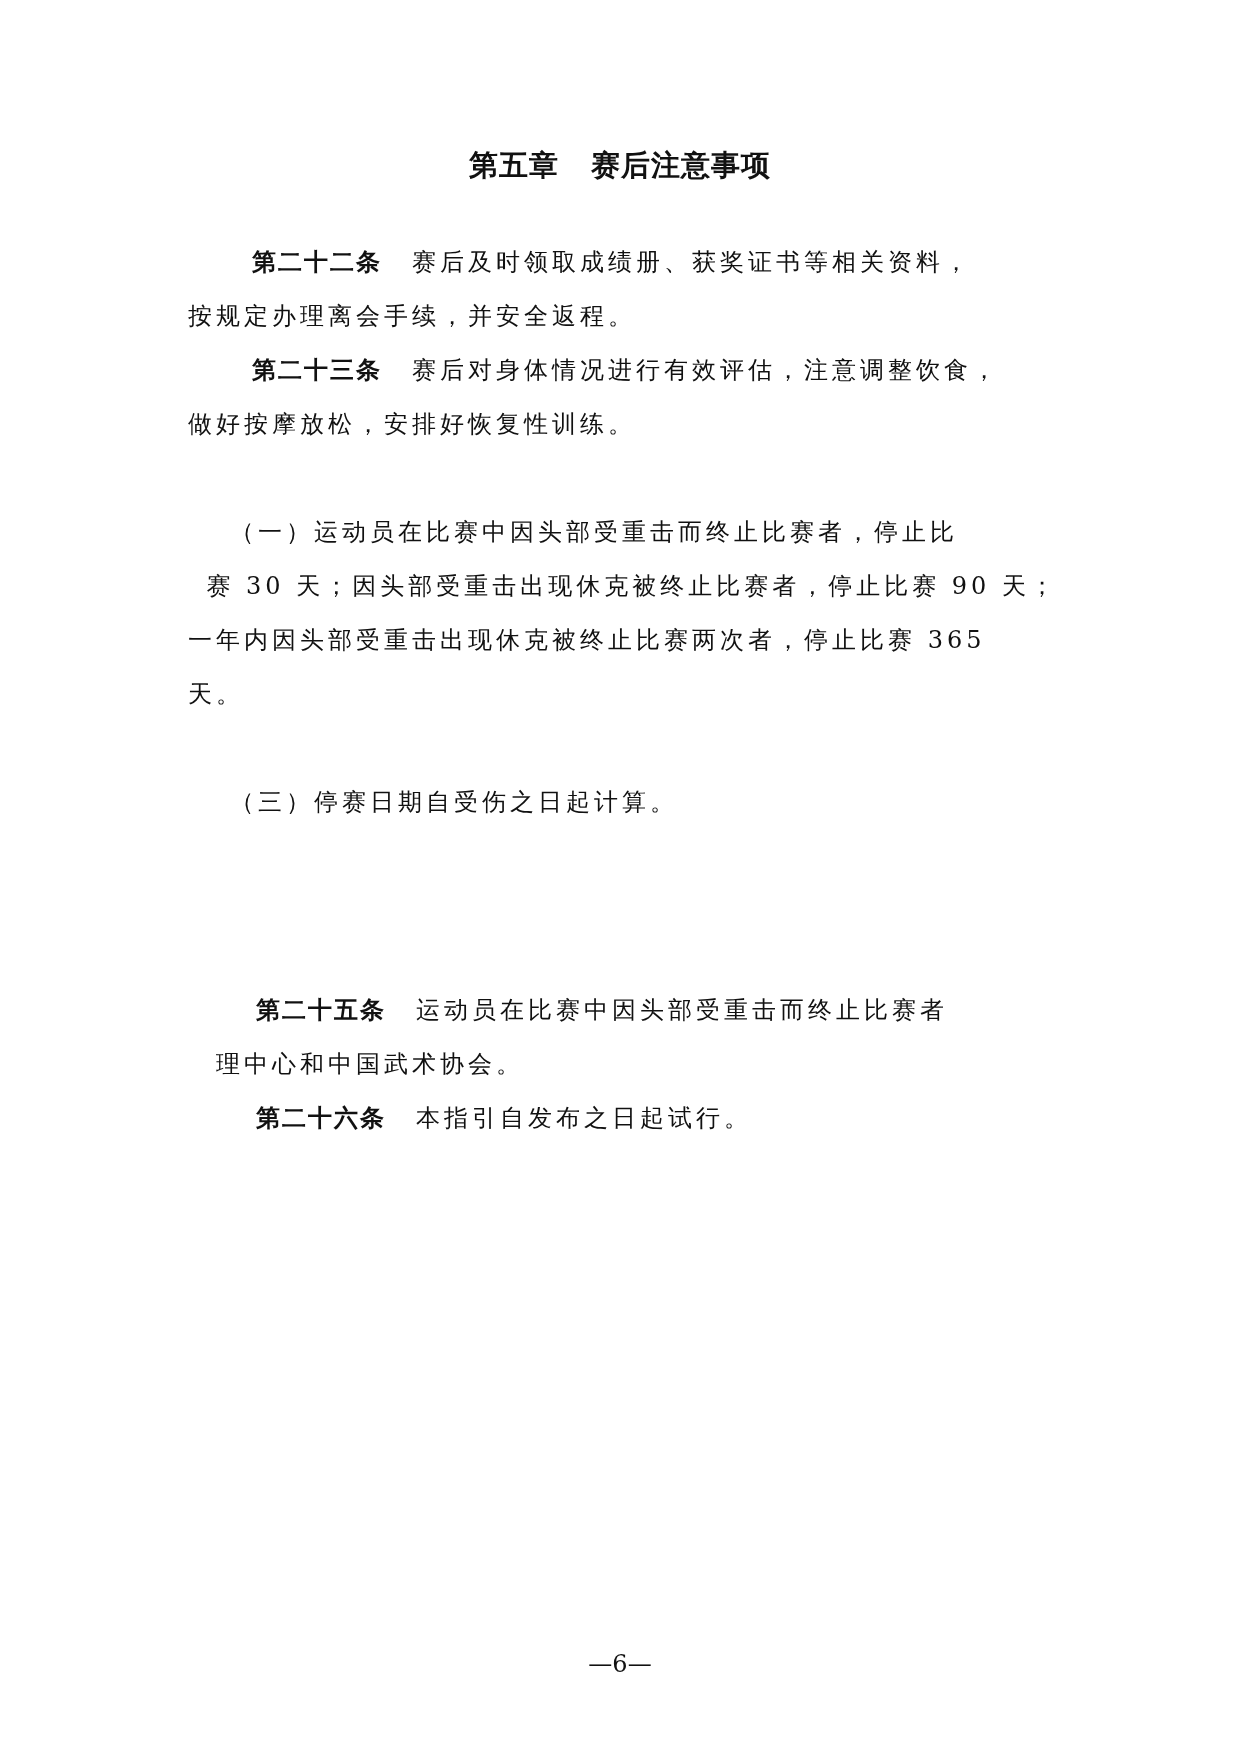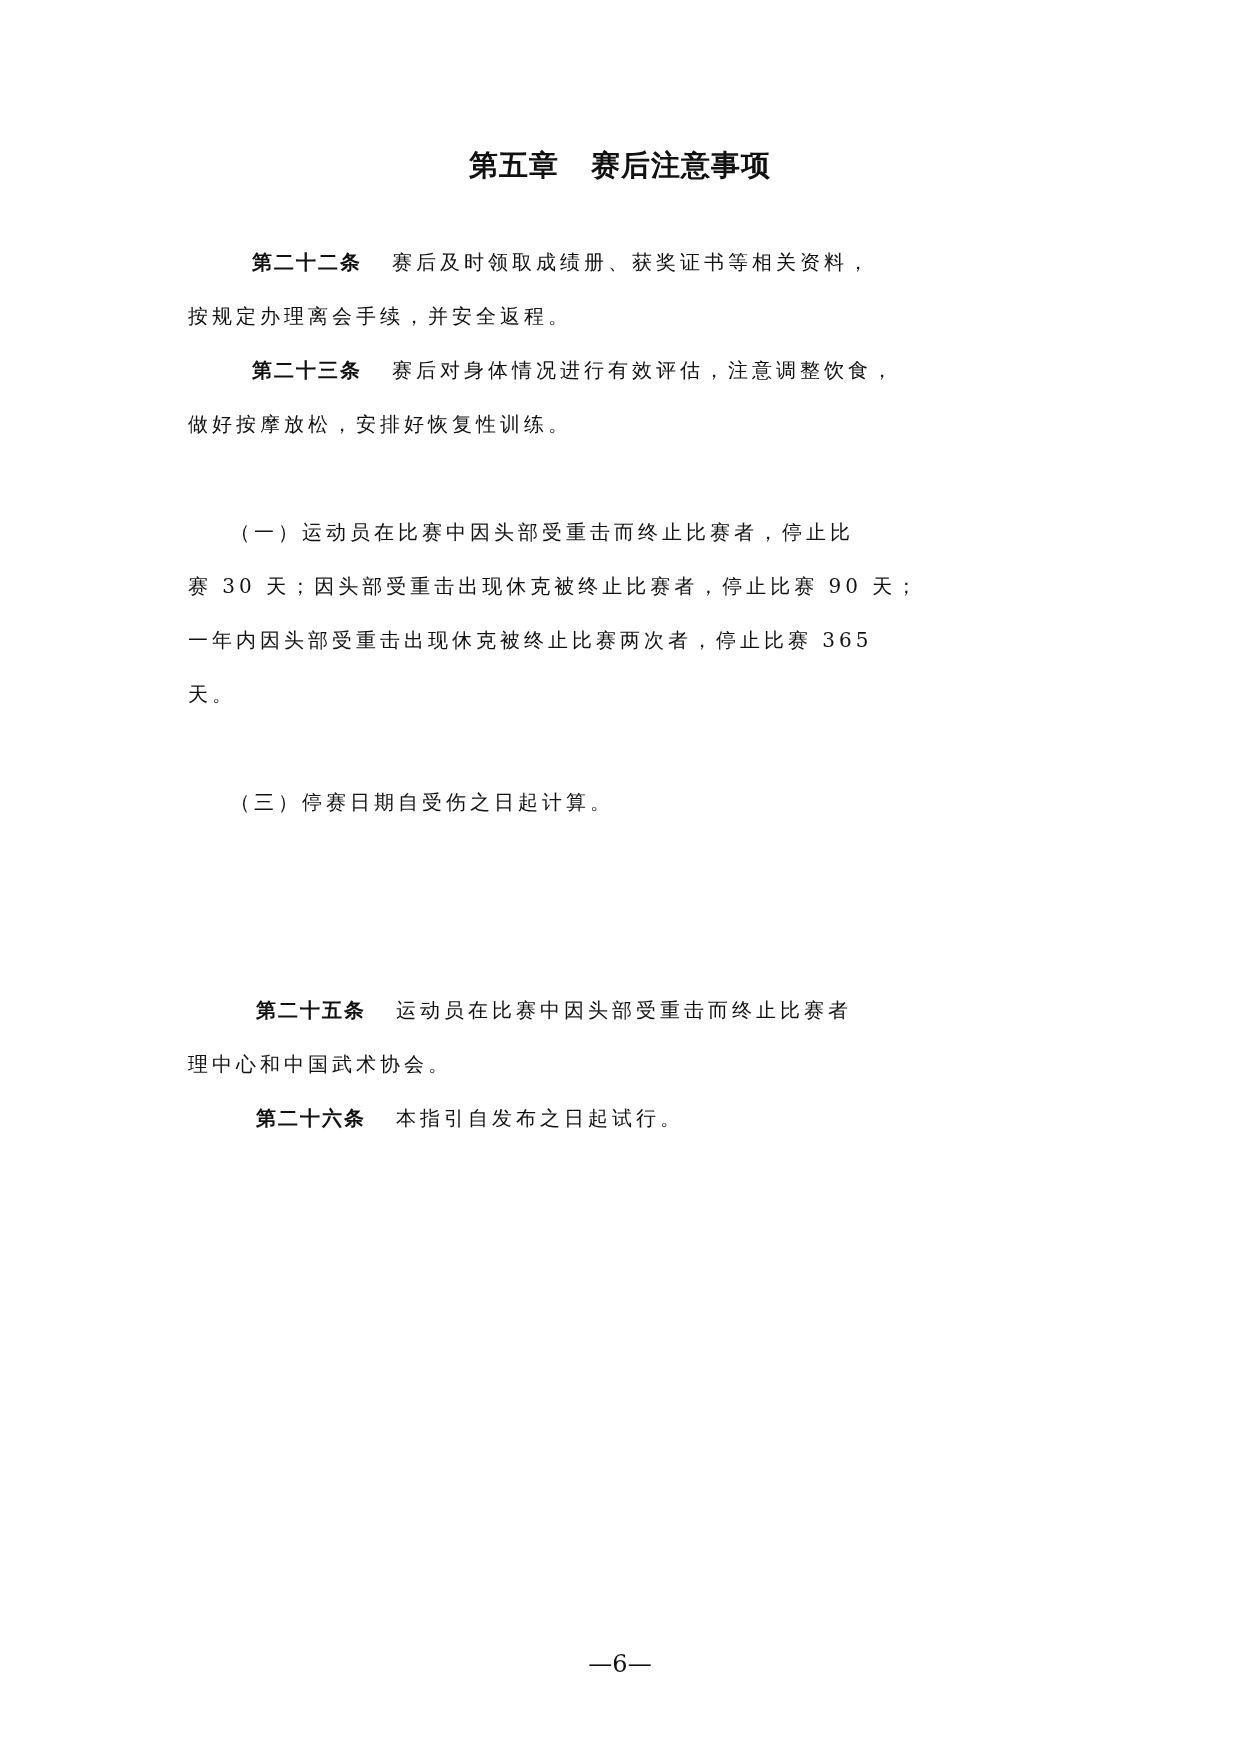--- a/index.html
+++ b/index.html
@@ -3,21 +3,21 @@
   <meta charset="utf-8">
   <style>
     html, body { margin: 0; padding: 0; background: #ffffff; }
     body { width: 1240px; height: 1754px; position: relative; overflow: hidden;
            font-family: "DejaVu Serif", "Liberation Serif", serif; color: #111; }
     .page { position: absolute; left: 0; top: 0; width: 1240px; height: 1534px; }
     .chapter { position: absolute; left: 0; width: 1240px; text-align: center;
                font-family: "DejaVu Sans", "Liberation Sans", sans-serif; font-weight: bold;
                font-size: 29px; letter-spacing: 1px; }
     .chapter .gap { display: inline-block; width: 32px; }
-    .line { position: absolute; left: 188px; width: 870px; font-size: 20px;
+    .line { position: absolute; left: 188px; width: 870px; font-size: 24px;
             letter-spacing: 4px; white-space: nowrap; line-height: 36px; }
     .indent { left: 252px; }
     .art { font-family: "DejaVu Sans", "Liberation Sans", sans-serif; font-weight: bold;
            letter-spacing: 2px; margin-right: 30px; }
     .sub { left: 258px; }
     .pagenum { position: absolute; top: 1650px; left: 0; width: 1240px; text-align: center;
                font-size: 24px; }
   </style>
 </head>
 <body>
@@ -32,30 +32,30 @@
     <span class="art">第二十二条</span><span>赛后及时领取成绩册、获奖证书等相关资料，</span>
   </div>
   <div class="line" style="top:298px;">按规定办理离会手续，并安全返程。</div>
 
   <div class="line indent" style="top:352px;">
     <span class="art">第二十三条</span><span>赛后对身体情况进行有效评估，注意调整饮食，</span>
   </div>
   <div class="line" style="top:406px;">做好按摩放松，安排好恢复性训练。</div>
 
   <div class="line sub" style="top:514px; left:230px;">（一）运动员在比赛中因头部受重击而终止比赛者，停止比</div>
-  <div class="line" style="top:568px;">赛 30 天；因头部受重击出现休克被终止比赛者，停止比赛 90 天；</div>
+  <div class="line" style="top:568px;text-align:right;">赛 30 天；因头部受重击出现休克被终止比赛者，停止比赛 90 天；</div>
   <div class="line" style="top:622px;">一年内因头部受重击出现休克被终止比赛两次者，停止比赛 365</div>
   <div class="line" style="top:676px;">天。</div>
   <div class="line sub" style="top:784px; left:230px;">（三）停赛日期自受伤之日起计算。</div>
 
 
   <div class="line indent" style="top:992px; left:256px;">
     <span class="art">第二十五条</span><span>运动员在比赛中因头部受重击而终止比赛者</span>
   </div>
-  <div class="line" style="top:1046px;">理中心和中国武术协会。</div>
+  <div class="line" style="top:1046px;margin-left:28px;">理中心和中国武术协会。</div>
 
   <div class="line indent" style="top:1100px; left:256px;">
     <span class="art">第二十六条</span><span>本指引自发布之日起试行。</span>
   </div>
 
   <div class="pagenum">—6—</div>
 
 </div>
 
 </body></html>

